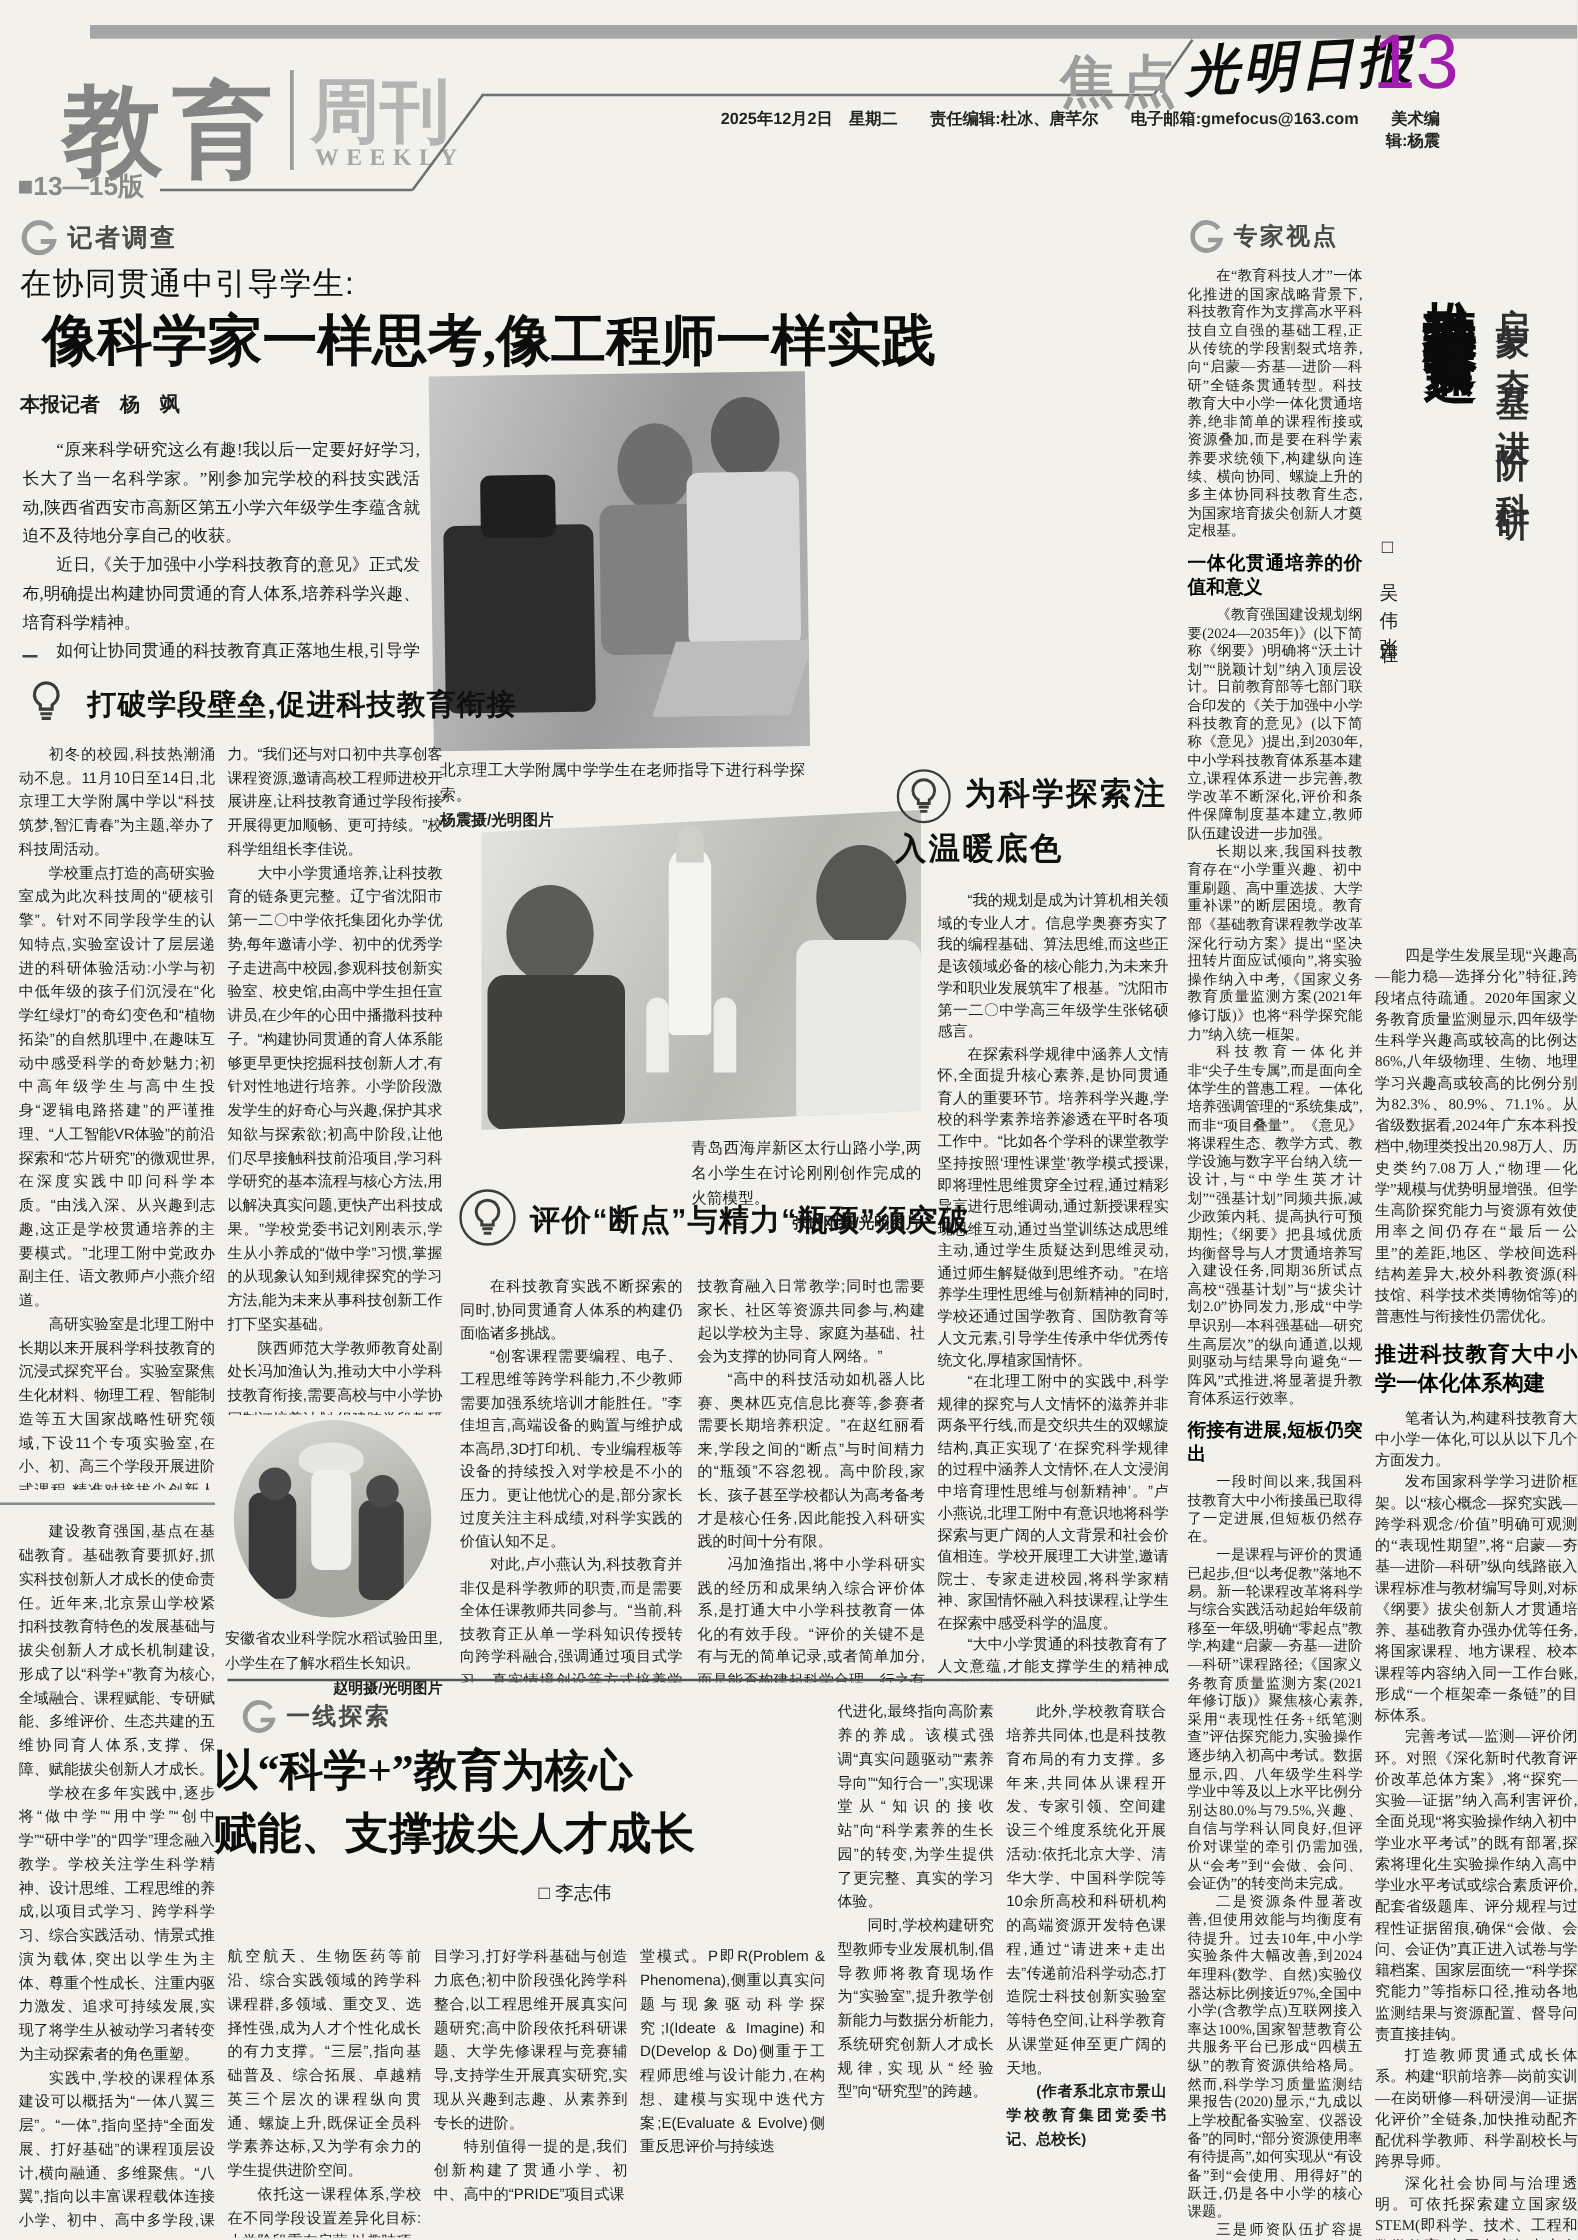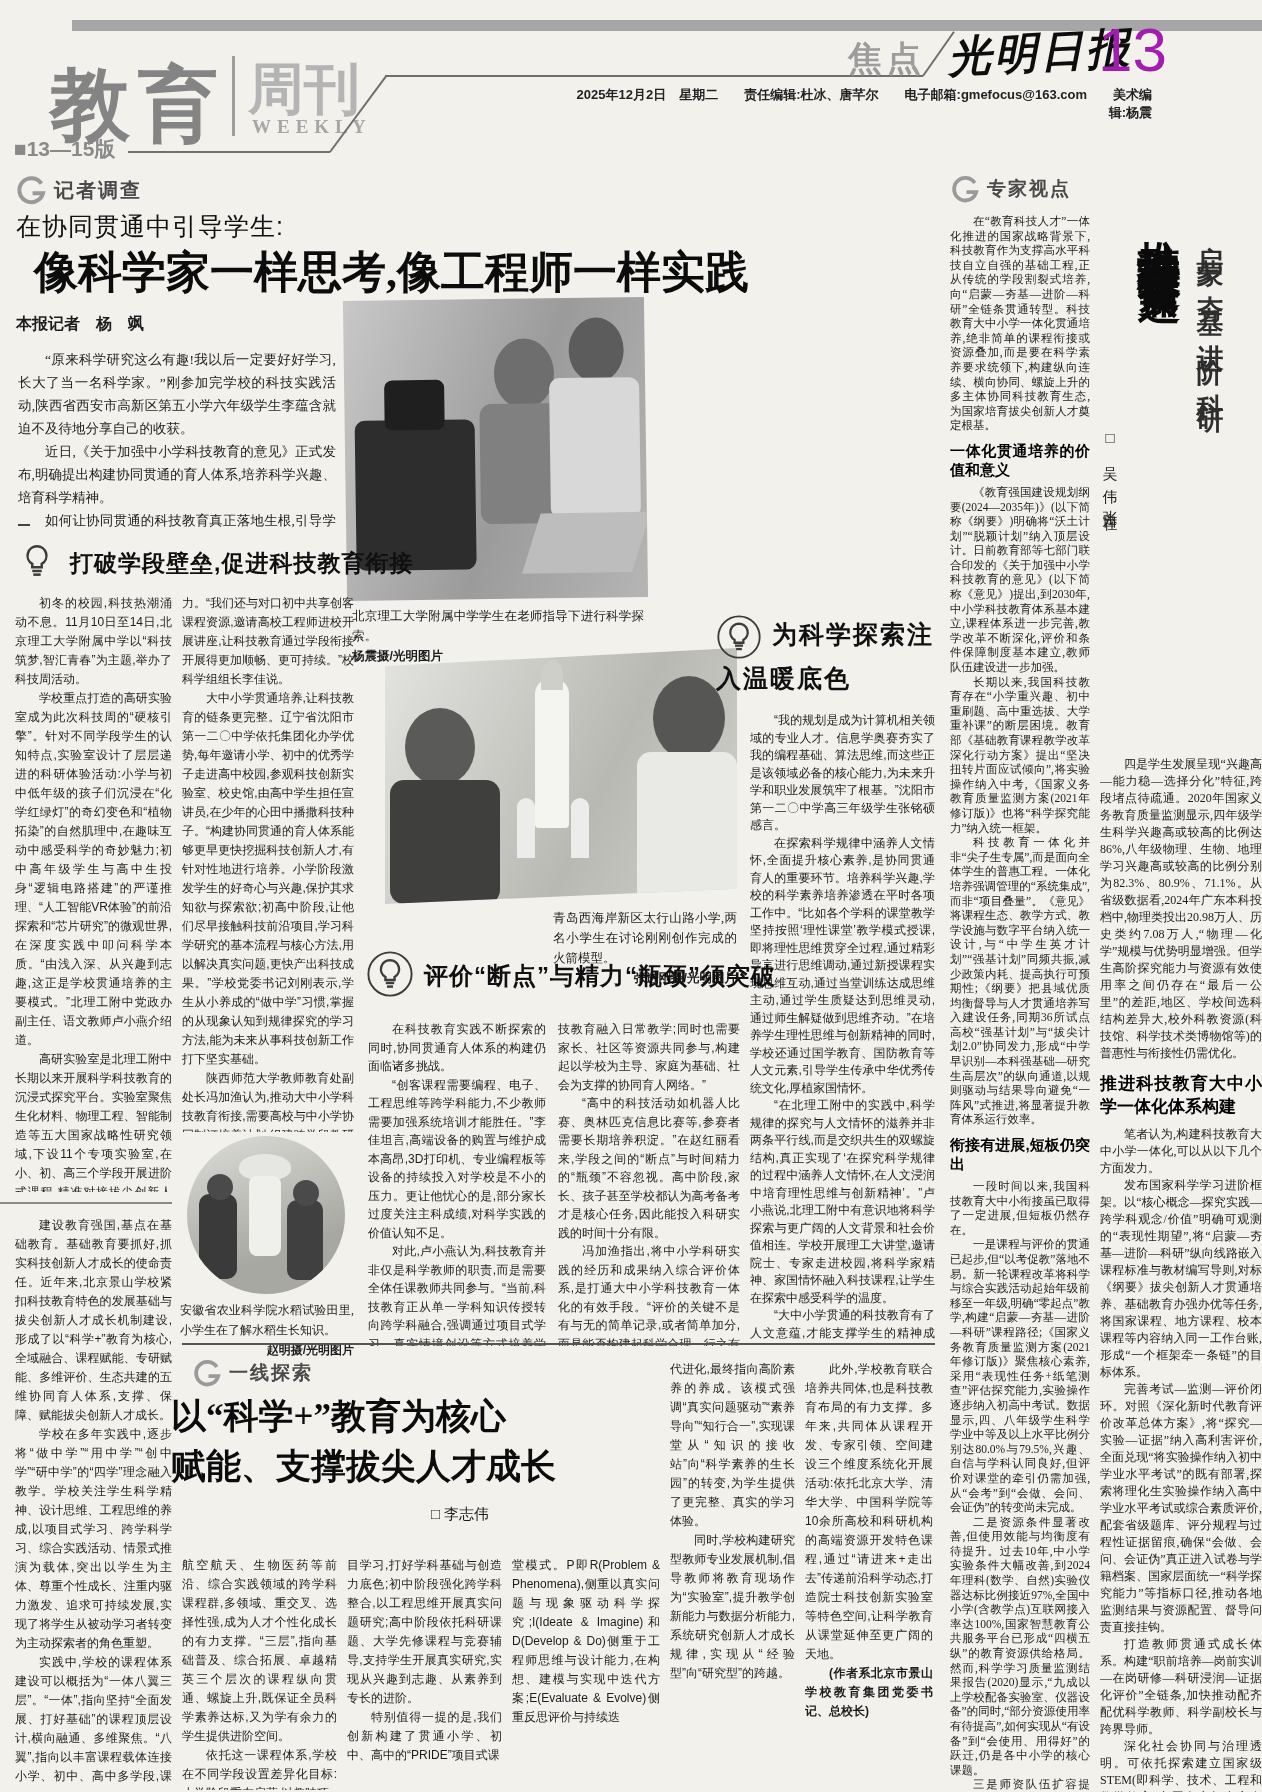--- a/index.html
+++ b/index.html
@@ -12,21 +12,21 @@
   .col p.cont{text-indent:0;}
   .bt{font-size:12px;line-height:19px;}
   .rule{position:absolute;background:#6f6f6f;}
   
   .topbar{left:72px;top:20px;width:1190px;height:11px;background:#a6a6a6;}
   .brand-cn{left:50px;top:40px;font-size:80px;font-weight:900;color:#848484;letter-spacing:8px;margin-top:12px;}
   .brand-div{left:232px;top:56px;width:3px;height:80px;background:#9d9d9d;}
   .brand-sub{left:248px;top:52px;font-size:56px;font-weight:700;color:#b4b4b4;}
   .brand-en{left:252px;top:116px;font-size:19px;letter-spacing:6px;color:#a6a6a6;font-weight:700;}
   .pages-note{left:14px;top:135px;font-size:21px;font-weight:800;color:#8a8a8a;}
-  .label-focus{left:848px;top:36px;font-size:34px;font-weight:800;color:#9c9c9c;letter-spacing:5px;}
+  .label-focus{left:848px;top:36px;font-size:44px;font-weight:800;color:#9c9c9c;letter-spacing:5px;}
   .paper-script{left:948px;top:24px;font-size:43px;font-weight:900;font-style:italic;color:#0d0d0d;
                 transform:rotate(-3deg);letter-spacing:3px;}
   .page-no{left:1098px;top:14px;font-size:62px;color:#a21caf;}
   .dateline{left:560px;top:86px;width:592px;font-size:13px;font-weight:700;color:#222;text-align:right;}
   .diag{position:absolute;height:2px;background:#6f6f6f;transform-origin:left center;}
   
   .gbadge{position:absolute;display:flex;align-items:center;gap:7px;}
   .gbadge .lab{font-size:20px;font-weight:800;color:#4a4a4a;letter-spacing:2px;}
   .bulb svg,.gmark svg{display:block;}
   

